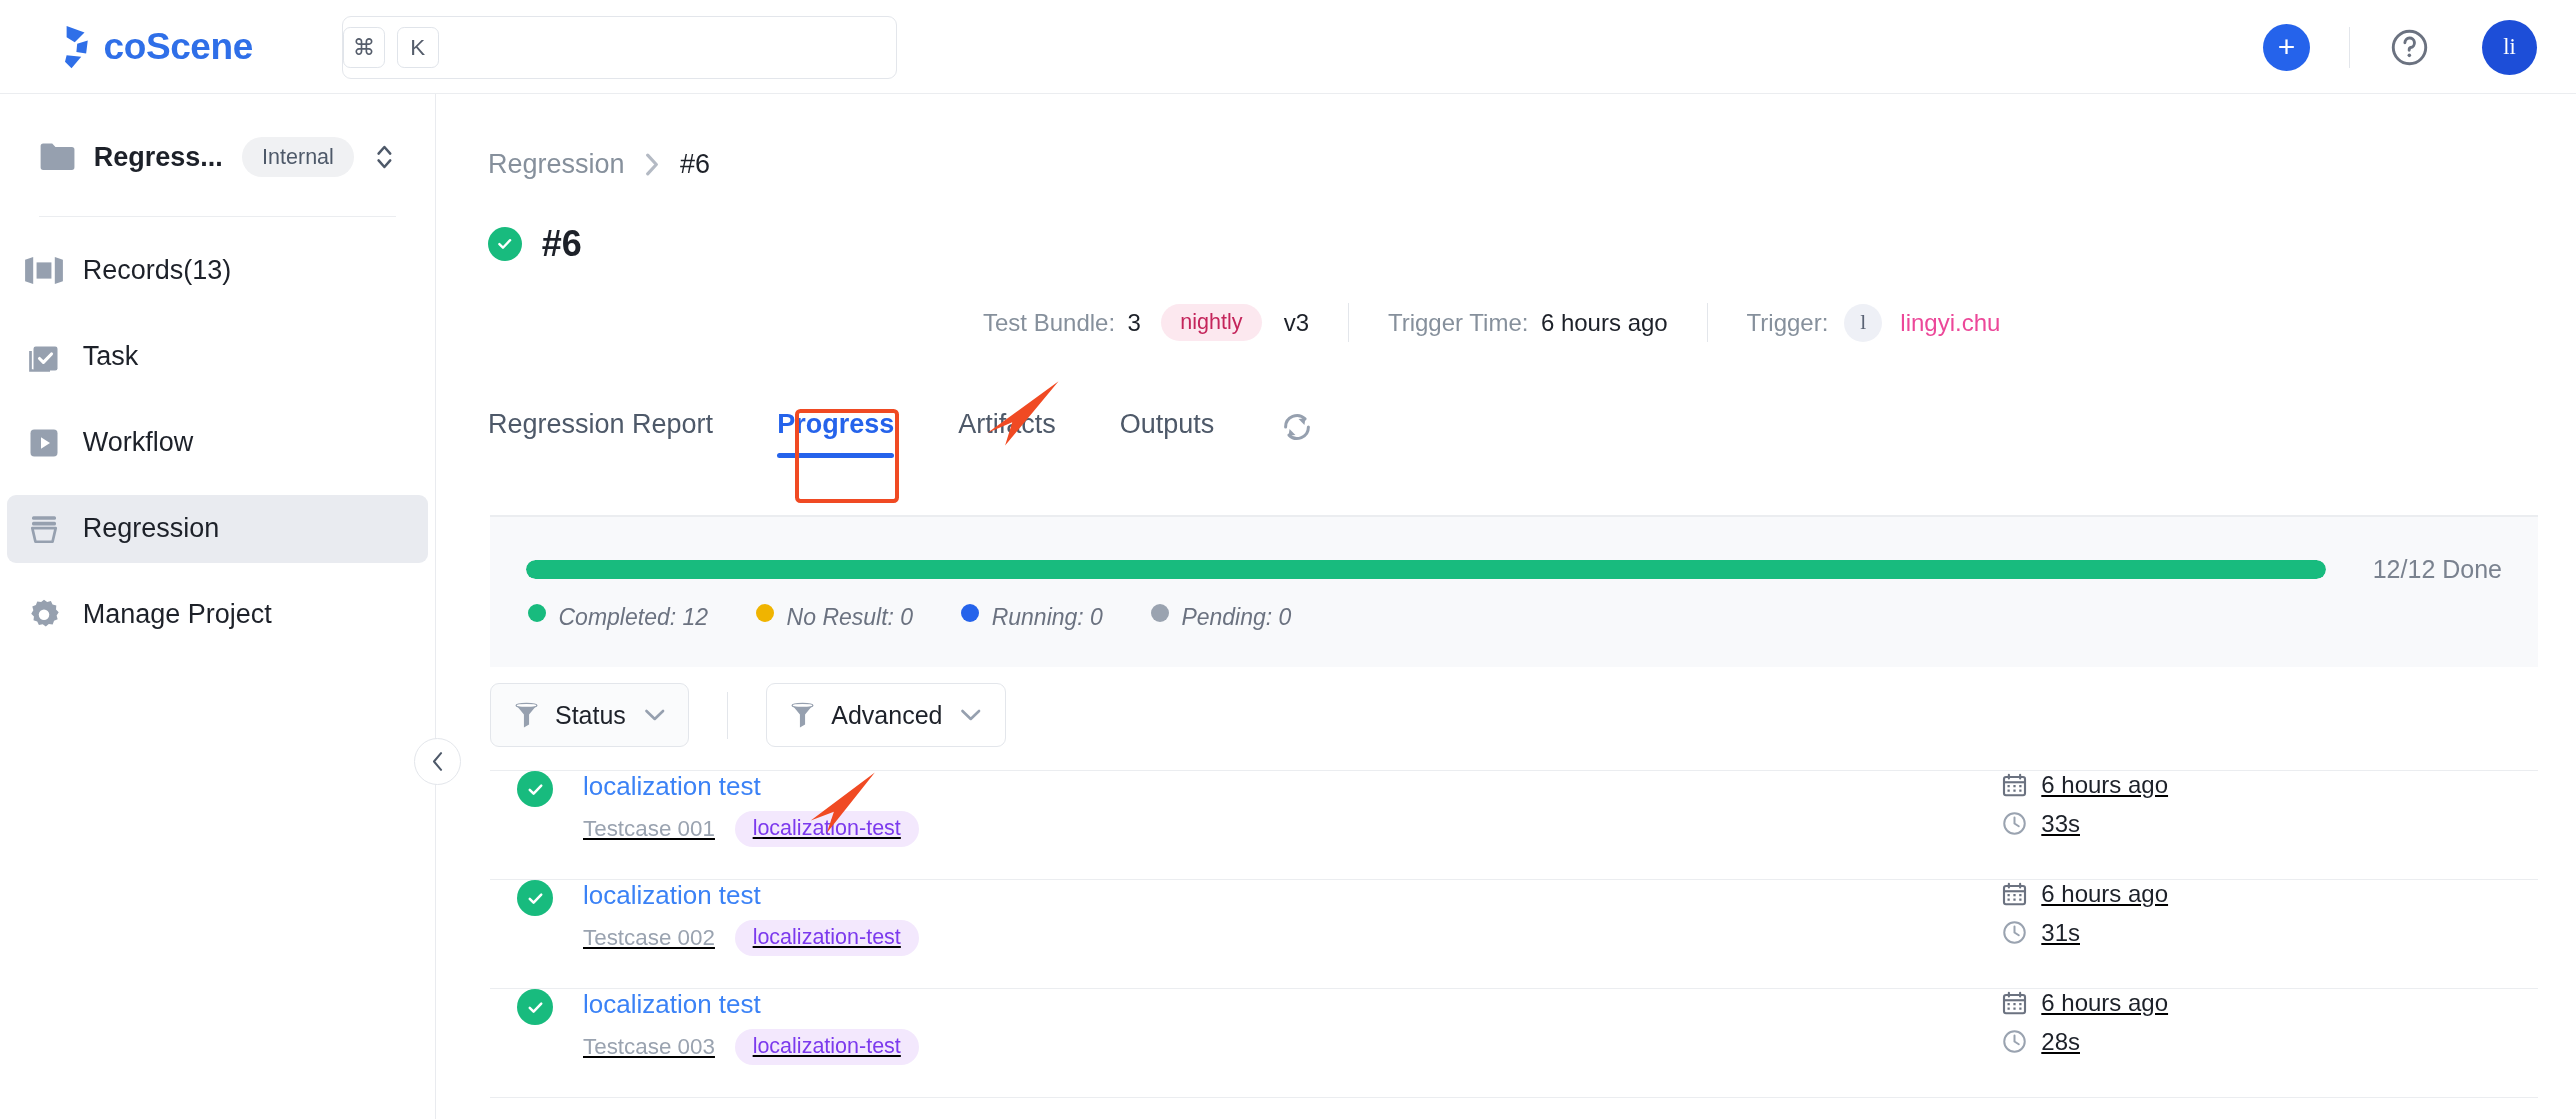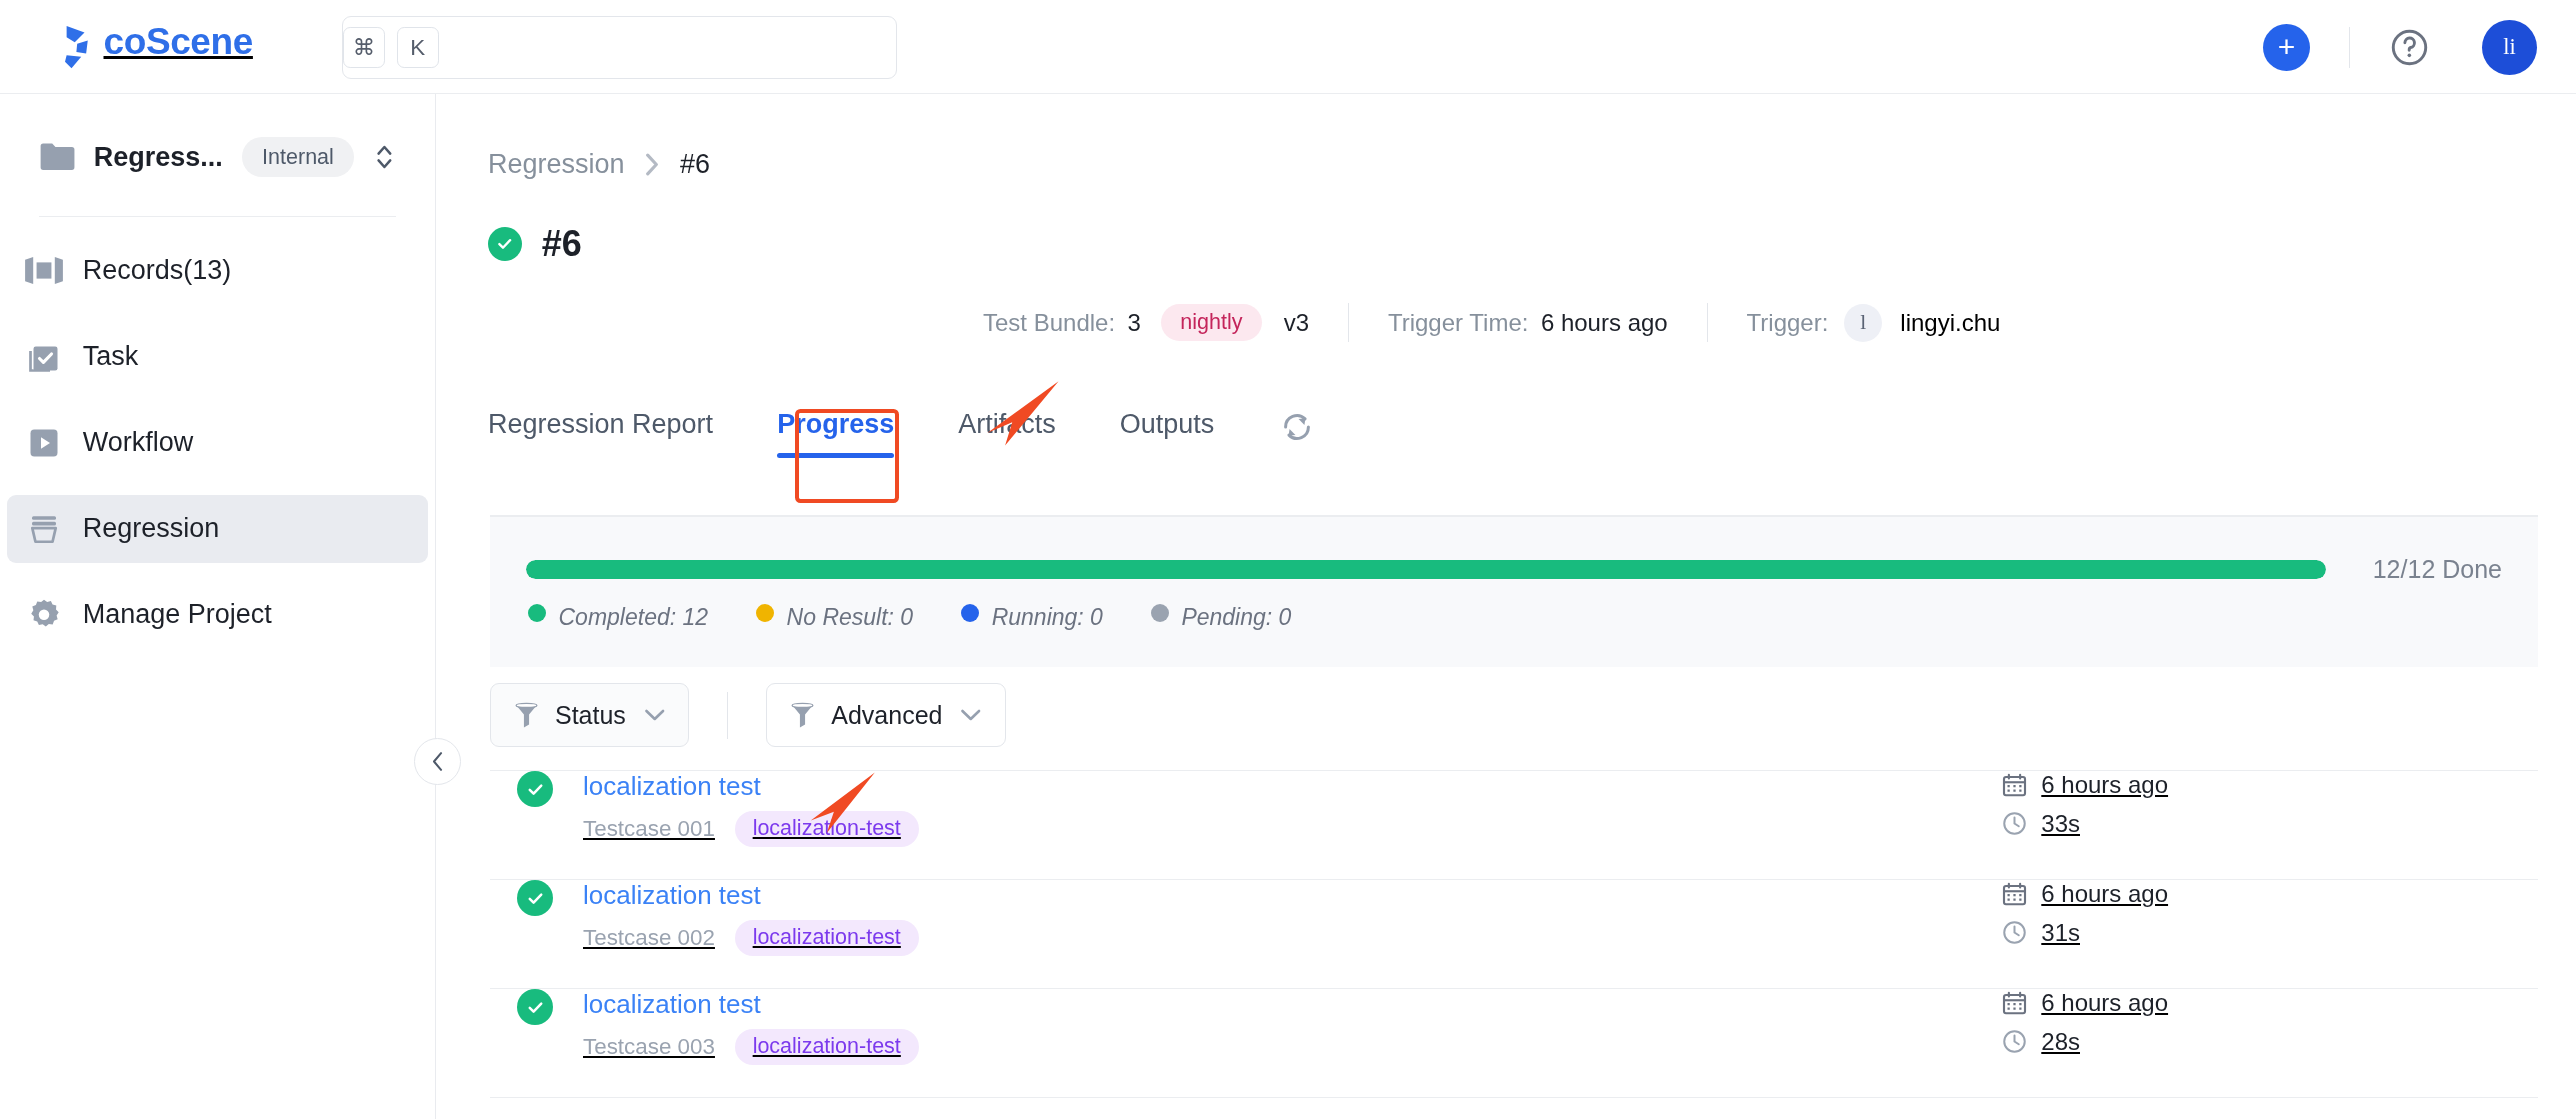--- a/index.html
+++ b/index.html
@@ -12,22 +12,22 @@
 
   
   .topbar {
     position: absolute; top: 0; left: 0;
     width: 2576px; height: 94px;
     background: #ffffff;
     border-bottom: 0.9px solid #ebedf0;
     display: flex; align-items: center;
   }
   .logo-wrap {
-    display: flex; align-items: flex-start;
-    margin-left: 39px; gap: 12.5px; text-decoration: underline;
+    display: flex; align-items: center;
+    margin-left: 39px; gap: 12.5px;
   }
   .logo-mark { width: 52px; height: 52px; display: block; }
   .logo-text {
     font-size: 37px; font-weight: bold;
     color: #2f6fe8; letter-spacing: -0.4px;
   }
 
   .searchbox {
     position: absolute; left: 342px; top: 16px;
     width: 555px; height: 63px;
@@ -175,21 +175,21 @@
     width: 0.9px; height: 39px; background: #e3e6eb;
     margin: 0 39px;
   }
   .user-chip {
     width: 38px; height: 38px; border-radius: 50%;
     background: #eef0f6; color: #5a6374;
     display: flex; align-items: center; justify-content: center;
     font-size: 21.5px; margin-left: 16px;
     font-family: "Liberation Serif", serif;
   }
-  .user-name { font-size: 24px; color: #000000; margin-left: 18px; }
+  .user-name { font-size: 24px; color: #ec4899; margin-left: 18px; }
 
   
   .tabs {
     display: flex; align-items: flex-end;
     margin: 50px 0 0 52px; height: 66px; gap: 0;
     position: relative;
     text-align: center;
   }
   .tab {
     font-size: 27px; color: #4e5969;

